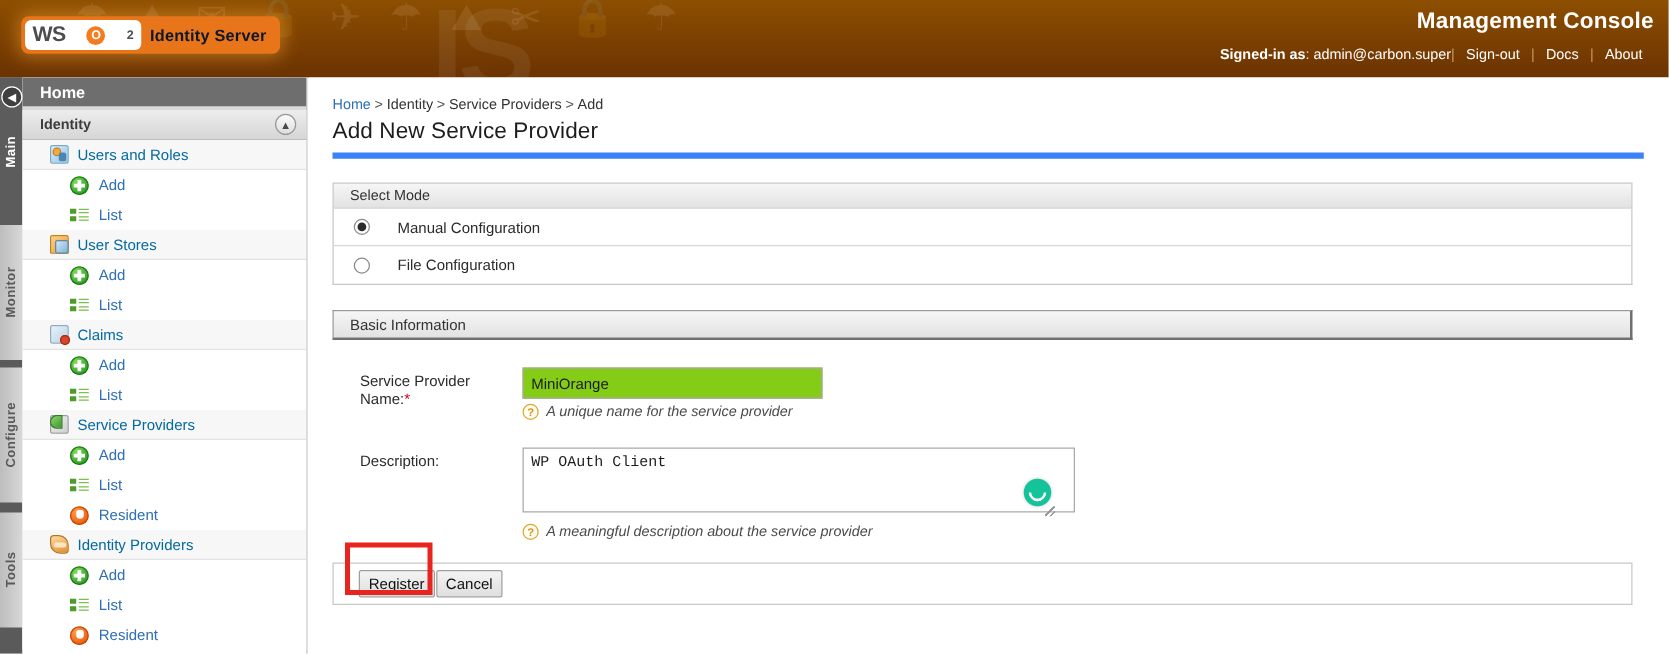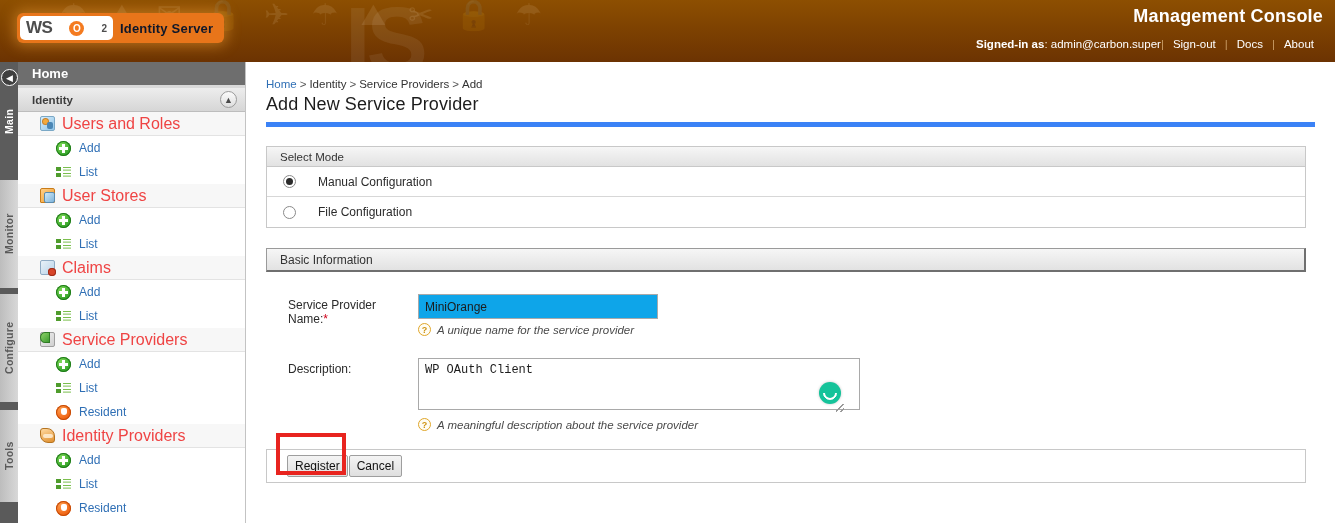--- a/index.html
+++ b/index.html
@@ -125,21 +125,21 @@
     background: linear-gradient(to bottom,#fbfbfb,#dedede);
     border: 1px solid #9a9a9a; color: #4a4a4a;
     font-size: 9px; display: flex; align-items: center; justify-content: center;
     cursor: pointer;
   }
   .nav-group {
     height: 24px; display: flex; align-items: center;
     background: #f7f7f7; border-bottom: 1px solid #e3e3e3;
     padding-left: 22px; gap: 7px;
   }
-  .nav-group-label { font-size: 16px; color: #ef4444; }
+  .nav-group-label { font-size: 12px; color: #0369a1; }
   .nav-item {
     height: 24px; display: flex; align-items: center;
     padding-left: 38px; gap: 8px; background: #ffffff;
     cursor: pointer;
   }
   .nav-item-label { font-size: 12px; color: #2f6fb5; }
 
   
   .ic { width: 15px; height: 15px; flex: 0 0 15px; position: relative; display:inline-block; }
   .ic-add {
@@ -267,21 +267,21 @@
   .form-area { padding: 22px 0 0 0; }
   .form-row { display: flex; align-items: flex-start; margin-bottom: 6px; }
   .form-label {
     width: 152px; padding-left: 22px; font-size: 12px; color: #2b2b2b;
     padding-top: 4px;
   }
   .req { color: #d0021b; }
   .text-input {
     width: 240px; height: 25px; border: 1px solid #a9a9a9;
     font-size: 12px; padding: 0 6px; color: #1c1c1c;
-    font-family: "Liberation Sans", sans-serif; background: #0ea5e9;
+    font-family: "Liberation Sans", sans-serif; background: #84cc16;
     outline: none;
   }
   .hint { display: flex; align-items: center; gap: 6px; margin-top: 4px; }
   .hint-icon {
     width: 13px; height: 13px; border-radius: 50%;
     border: 1.5px solid #e0a62a; color: #cf9313;
     font-size: 9px; font-weight: bold;
     display: flex; align-items: center; justify-content: center;
     flex: 0 0 13px; background: #fffdf4;
   }

